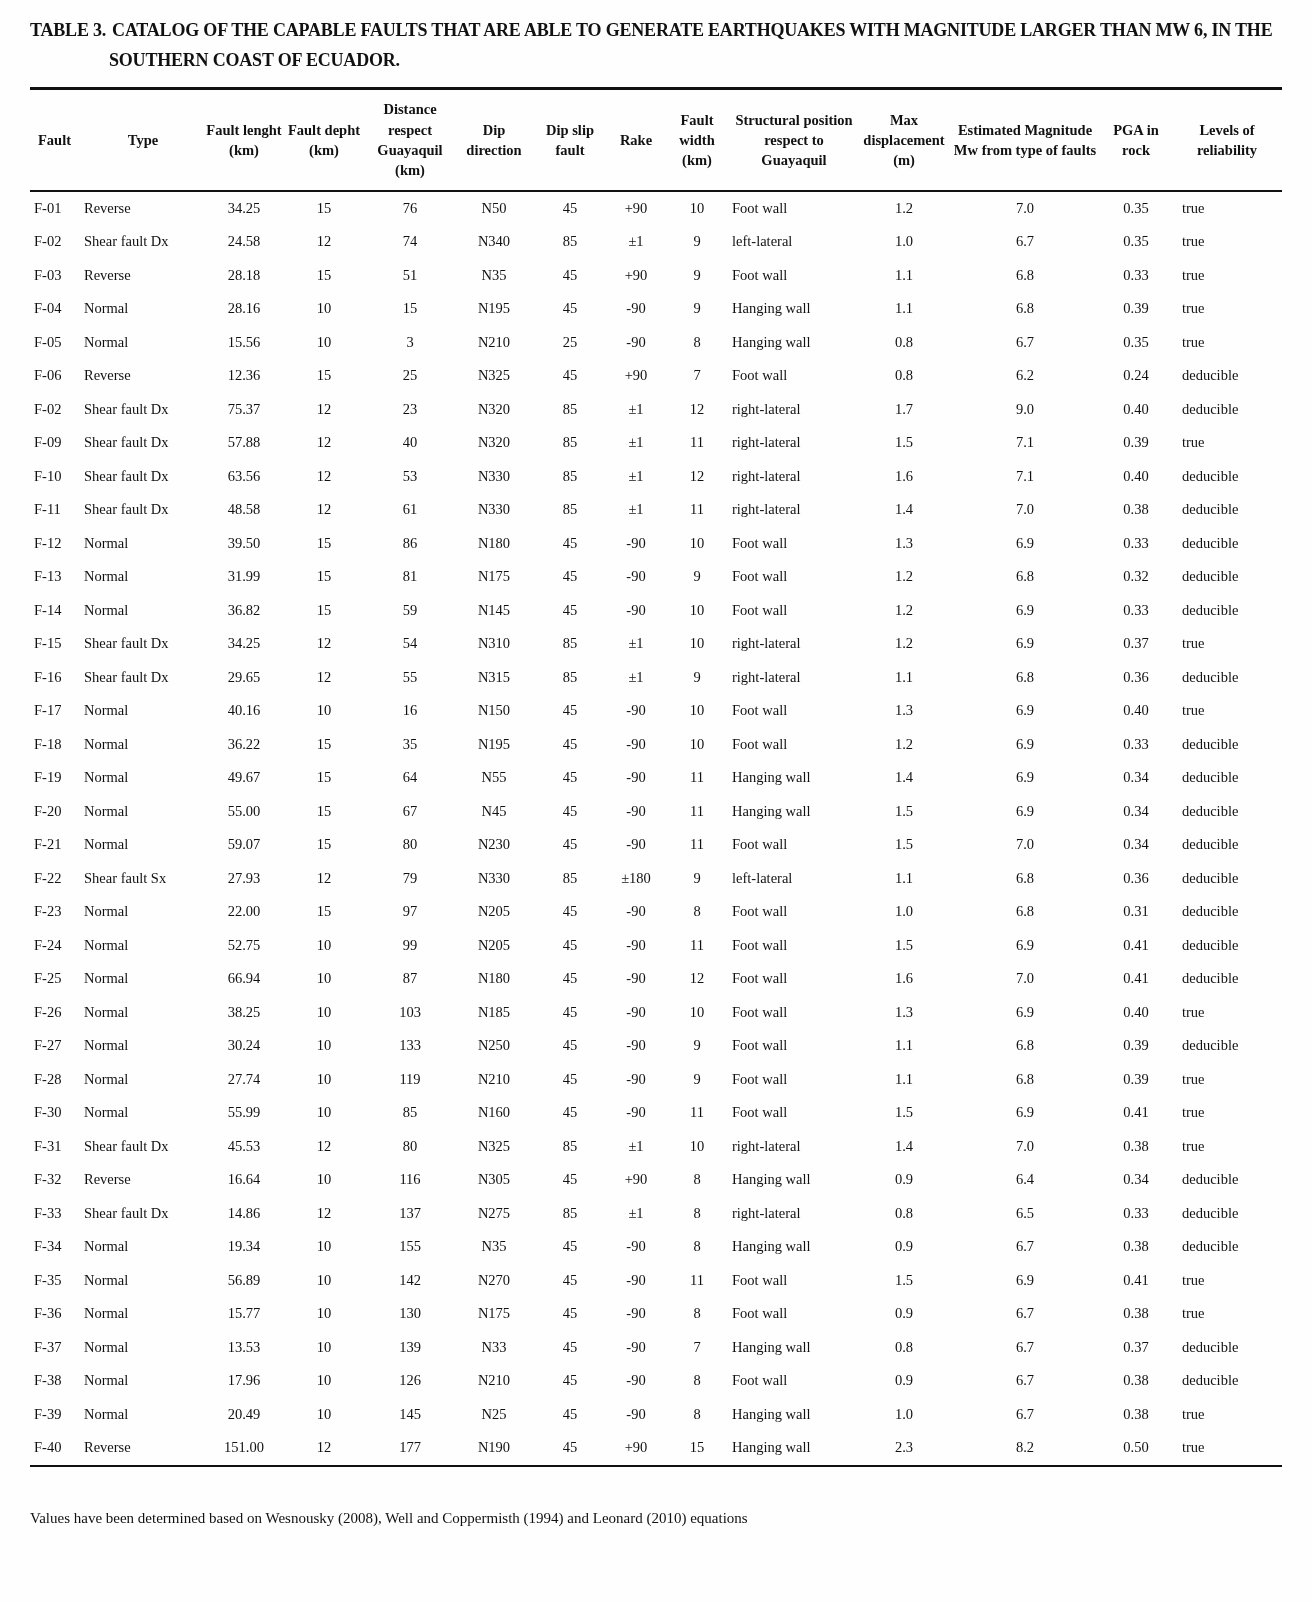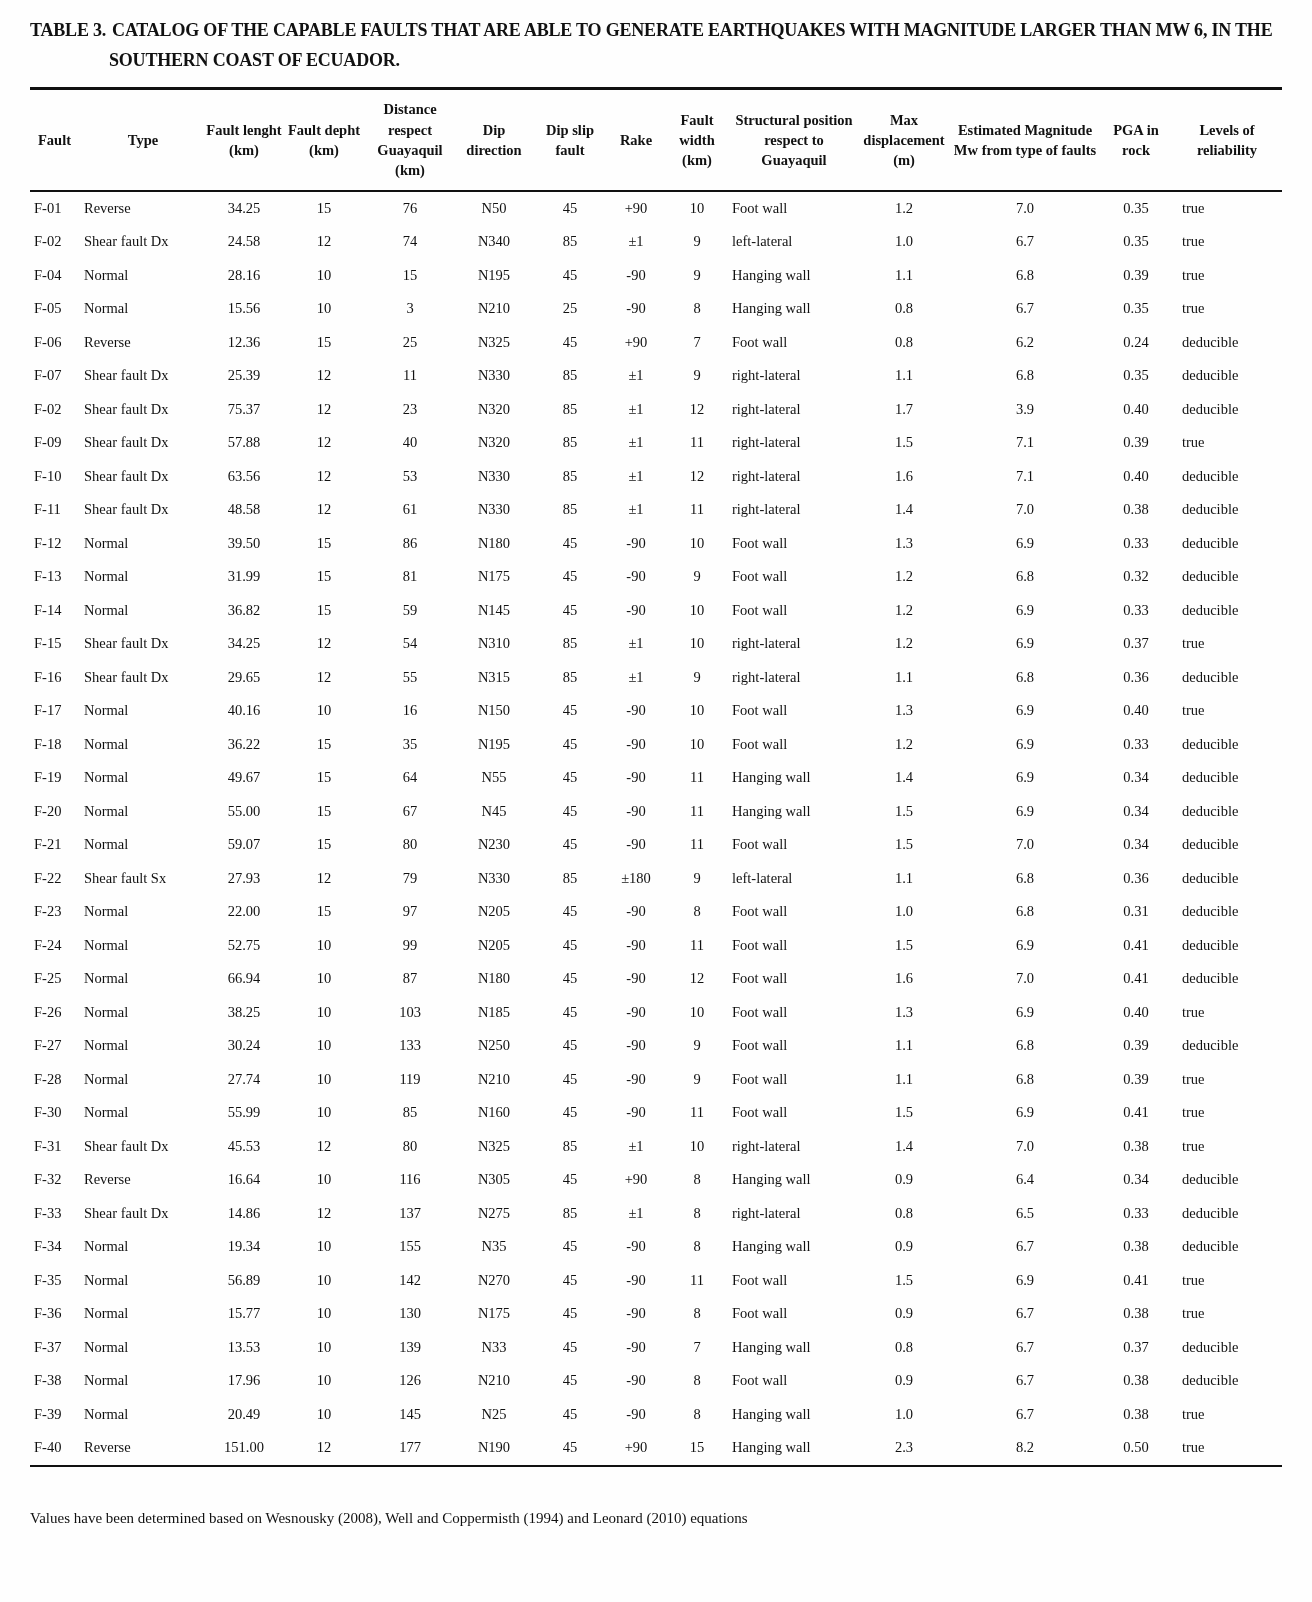--- a/index.html
+++ b/index.html
@@ -139,20 +139,36 @@
           <td class="center col-6">85</td>
           <td class="center col-7">±1</td>
           <td class="center col-8">9</td>
           <td class="left col-9">left-lateral</td>
           <td class="center col-10">1.0</td>
           <td class="center col-11">6.7</td>
           <td class="center col-12">0.35</td>
           <td class="left col-13">true</td>
         </tr>
         <tr>
+          <td class="left col-0">F-03</td>
+          <td class="left col-1">Reverse</td>
+          <td class="center col-2">28.18</td>
+          <td class="center col-3">15</td>
+          <td class="center col-4">51</td>
+          <td class="center col-5">N35</td>
+          <td class="center col-6">45</td>
+          <td class="center col-7">+90</td>
+          <td class="center col-8">9</td>
+          <td class="left col-9">Foot wall</td>
+          <td class="center col-10">1.1</td>
+          <td class="center col-11">6.8</td>
+          <td class="center col-12">0.33</td>
+          <td class="left col-13">true</td>
+        </tr>
+        <tr>
           <td class="left col-0">F-04</td>
           <td class="left col-1">Normal</td>
           <td class="center col-2">28.16</td>
           <td class="center col-3">10</td>
           <td class="center col-4">15</td>
           <td class="center col-5">N195</td>
           <td class="center col-6">45</td>
           <td class="center col-7">-90</td>
           <td class="center col-8">9</td>
           <td class="left col-9">Hanging wall</td>
@@ -187,48 +203,32 @@
           <td class="center col-6">45</td>
           <td class="center col-7">+90</td>
           <td class="center col-8">7</td>
           <td class="left col-9">Foot wall</td>
           <td class="center col-10">0.8</td>
           <td class="center col-11">6.2</td>
           <td class="center col-12">0.24</td>
           <td class="left col-13">deducible</td>
         </tr>
         <tr>
-          <td class="left col-0">F-07</td>
-          <td class="left col-1">Shear fault Dx</td>
-          <td class="center col-2">25.39</td>
-          <td class="center col-3">12</td>
-          <td class="center col-4">11</td>
-          <td class="center col-5">N330</td>
-          <td class="center col-6">85</td>
-          <td class="center col-7">±1</td>
-          <td class="center col-8">9</td>
-          <td class="left col-9">right-lateral</td>
-          <td class="center col-10">1.1</td>
-          <td class="center col-11">6.8</td>
-          <td class="center col-12">0.35</td>
-          <td class="left col-13">deducible</td>
-        </tr>
-        <tr>
           <td class="left col-0">F-02</td>
           <td class="left col-1">Shear fault Dx</td>
           <td class="center col-2">75.37</td>
           <td class="center col-3">12</td>
           <td class="center col-4">23</td>
           <td class="center col-5">N320</td>
           <td class="center col-6">85</td>
           <td class="center col-7">±1</td>
           <td class="center col-8">12</td>
           <td class="left col-9">right-lateral</td>
           <td class="center col-10">1.7</td>
-          <td class="center col-11">3.9</td>
+          <td class="center col-11">9.0</td>
           <td class="center col-12">0.40</td>
           <td class="left col-13">deducible</td>
         </tr>
         <tr>
           <td class="left col-0">F-09</td>
           <td class="left col-1">Shear fault Dx</td>
           <td class="center col-2">57.88</td>
           <td class="center col-3">12</td>
           <td class="center col-4">40</td>
           <td class="center col-5">N320</td>

